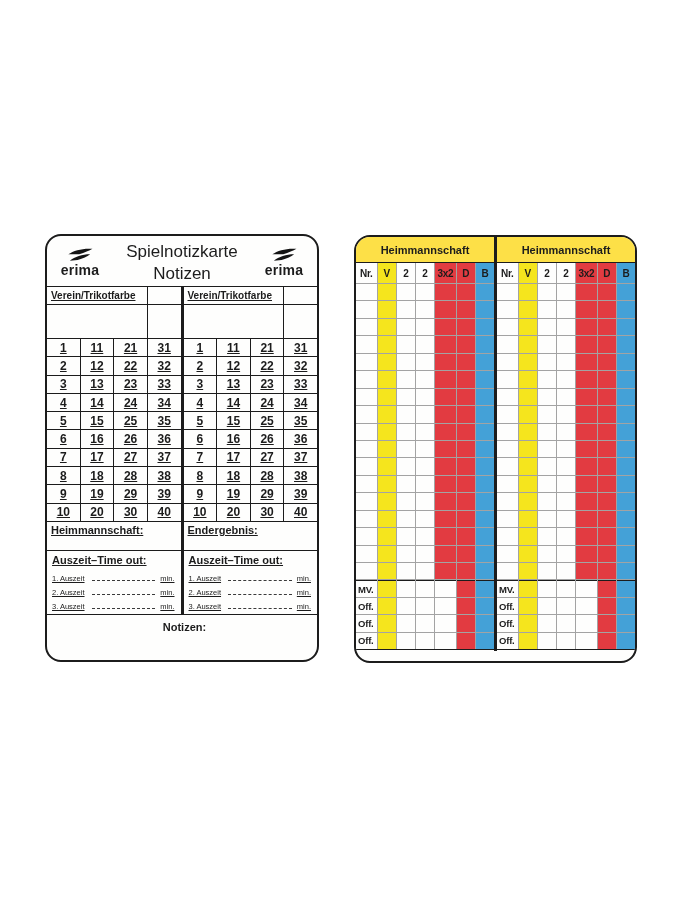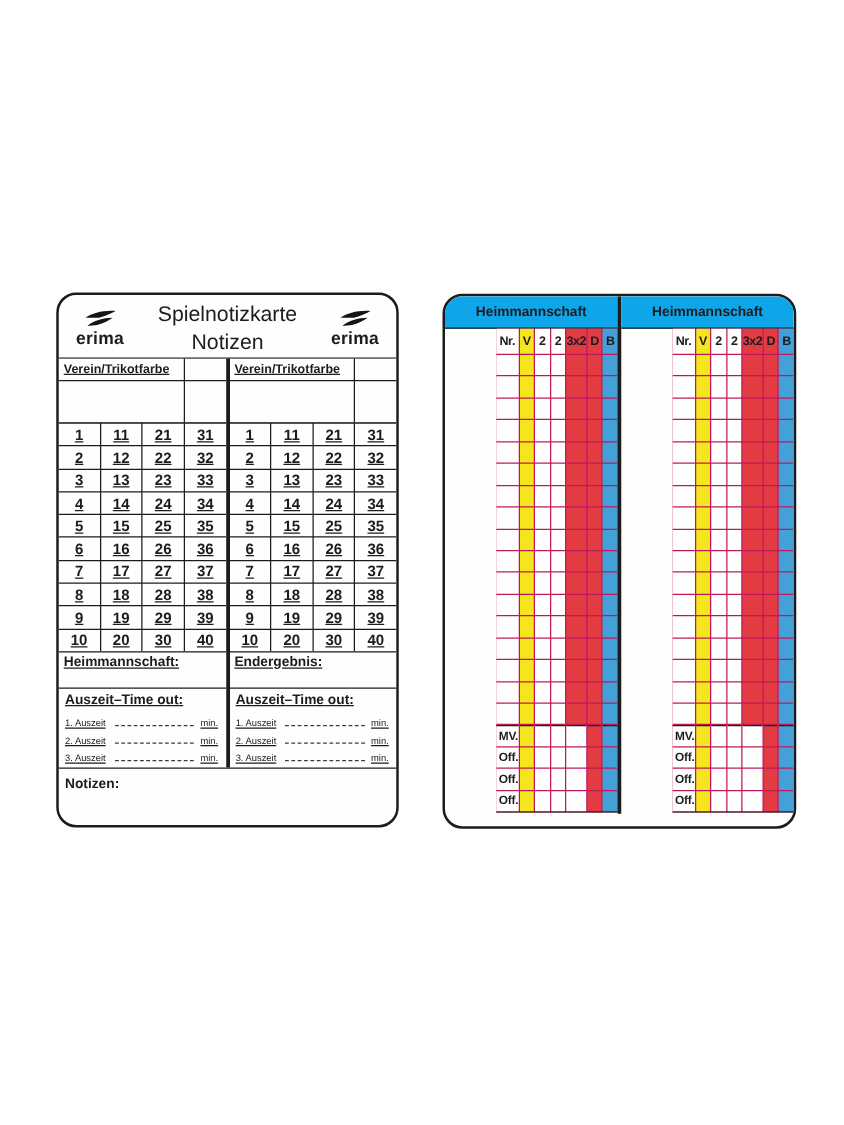--- a/index.html
+++ b/index.html
@@ -54,35 +54,35 @@
   .auszeit{
     border-top:1px solid #1c1c1c;height:64px;box-sizing:border-box;
     padding:3px 6px 0 5px;flex:0 0 auto;
   }
   .auszeit-title{font-weight:bold;font-size:11px;margin-bottom:3px;}
   .auszeit-row{display:flex;align-items:flex-end;height:14px;font-size:7.5px;}
   .az-label{white-space:nowrap;}
   .auszeit-line{flex:1;border-bottom:1px dashed #3a3a3a;margin:0 5px 2px 7px;}
   .az-min{white-space:nowrap;}
 
-  .notizen{border-top:1px solid #1c1c1c;flex:1;padding:2px 0 4px 5px;}
+  .notizen{border-top:1px solid #1c1c1c;flex:1;padding:2px 0 4px 5px;text-align:center;}
   .notizen span{font-weight:bold;font-size:11px;}
 
   
   .rc-half{flex:1;display:flex;flex-direction:column;min-width:0;}
   .rc-div{margin-bottom:10px;}
   .team-header{
     height:25px;border-bottom:1px solid #1c1c1c;flex:0 0 auto;
     display:flex;align-items:center;justify-content:center;
-    font-weight:bold;font-size:11px;background:#0ea5e9;
+    font-weight:bold;font-size:11px;background:#fde047;
   }
   .rgrid{
     display:grid;grid-template-columns:1.14fr 1fr 1fr 1fr 1.14fr 1fr 1fr;
     grid-template-rows:20px;grid-auto-rows:16.45px;
-    gap:1px;background:#be185d;border-bottom:1px solid #1c1c1c;flex:0 0 auto;margin-left:41px;
+    gap:1px;background:#a3a3a3;border-bottom:1px solid #1c1c1c;flex:0 0 auto;
   }
   .rcell{display:flex;align-items:center;justify-content:center;background:#fefefd;}
   .rcell.hdr{font-weight:bold;font-size:10px;letter-spacing:-0.3px;}
   .rcell.lbl{justify-content:flex-start;padding-left:2px;font-weight:bold;font-size:9.5px;letter-spacing:-0.2px;}
   .rcell.tt{border-top:1px solid #1c1c1c;}
 </style>
 </head>
 <body>
 
 <div class="page">

